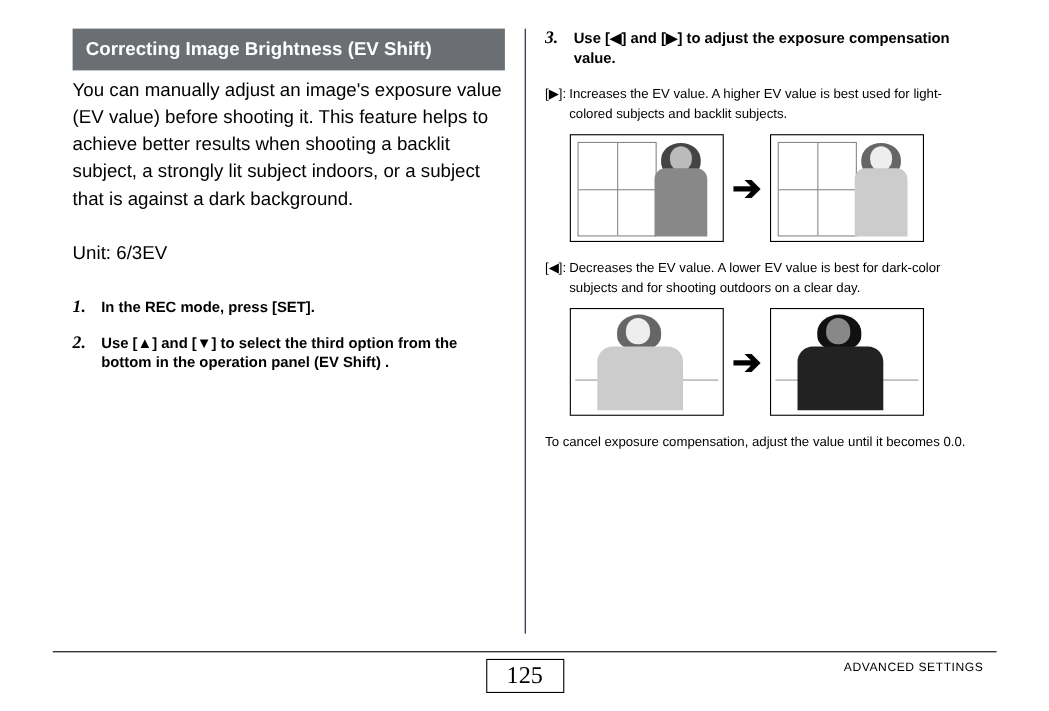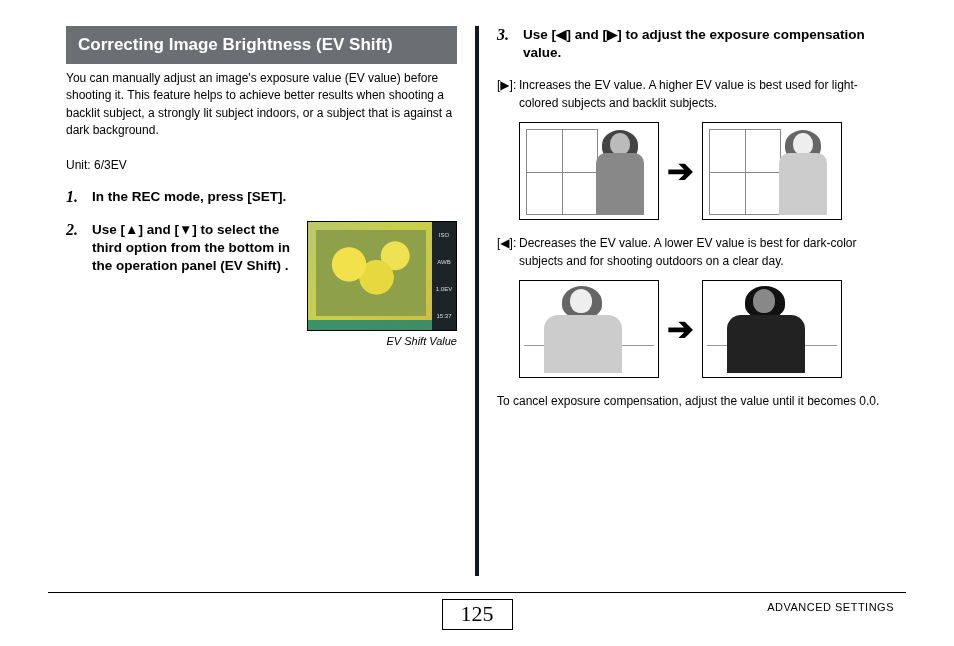--- a/index.html
+++ b/index.html
@@ -1,22 +1,22 @@
 <!DOCTYPE html>
 <html><head>
 <meta charset="utf-8">
 <style>
 html,body{margin:0;padding:0;font-family:Arial,Helvetica,sans-serif;font-size:13px;color:#000;background:#fff}
 .page{width:954px;height:646px;box-sizing:border-box;padding:26px 48px 18px 48px;position:relative}
 .cols{display:flex;gap:0;height:550px}
 .col{flex:1;padding:0 18px}
-.col-left{border-right:4px solid #0f172a}
+.col-left{border-right:1px solid #0f172a}
 .col-right{}
 .section-title{background:#6b6f73;color:#fff;font-weight:bold;font-size:17px;padding:8px 12px;line-height:1.3;margin-bottom:6px}
-.intro{font-size:12px;line-height:1.45;margin-bottom:14px}
+.intro{font-size:17px;line-height:1.45;margin-bottom:28px}
 .steps{counter-reset:step}
 .step{display:flex;margin-bottom:14px;font-size:13.5px}
 .step-num{font-style:italic;font-weight:bold;font-size:16px;font-family:"Times New Roman",serif;margin-right:8px;min-width:18px}
 .step-body{flex:1;font-weight:bold;line-height:1.35}
 .tri{font-family:Arial}
 .step2-wrap{display:flex;gap:10px}
 .thumb{width:150px;height:110px;border:1px solid #000;box-sizing:border-box;position:relative;background:linear-gradient(135deg,#b9c86a 0%,#c9cf4b 40%,#d3b93e 100%)}
 .thumb-side{position:absolute;right:0;top:0;bottom:0;width:24px;background:#1d2428;display:flex;flex-direction:column;align-items:center;justify-content:space-around;font-size:6px;color:#ddd;line-height:1}
 .thumb-side span{display:block}
 .thumb-bottom{position:absolute;left:0;right:24px;bottom:0;height:10px;background:rgba(0,120,120,.7)}
@@ -72,33 +72,20 @@
       <div class="step">
         <div class="step-num">1.</div>
         <div class="step-body">In the REC mode, press [SET].</div>
       </div>
 
       <div class="step">
         <div class="step-num">2.</div>
         <div class="step2-wrap">
           <div class="step-body">
             <span>Use [</span><span class="tri">▲</span><span>] and [</span><span class="tri">▼</span><span>] to select the third option from the bottom in the operation panel (EV Shift) .</span>
-          </div>
-          <div>
-            <div class="thumb">
-              <div class="flower"></div>
-              <div class="thumb-side">
-                <span>ISO</span>
-                <span>AWB</span>
-                <span>1.0EV</span>
-                <span>15:37</span>
-              </div>
-              <div class="thumb-bottom"></div>
-            </div>
-            <div class="thumb-caption">EV Shift Value</div>
           </div>
         </div>
       </div>
     </div>
   </div>
 
   <div class="col col-right">
     <div class="step">
       <div class="step-num">3.</div>
       <div class="step-body">

